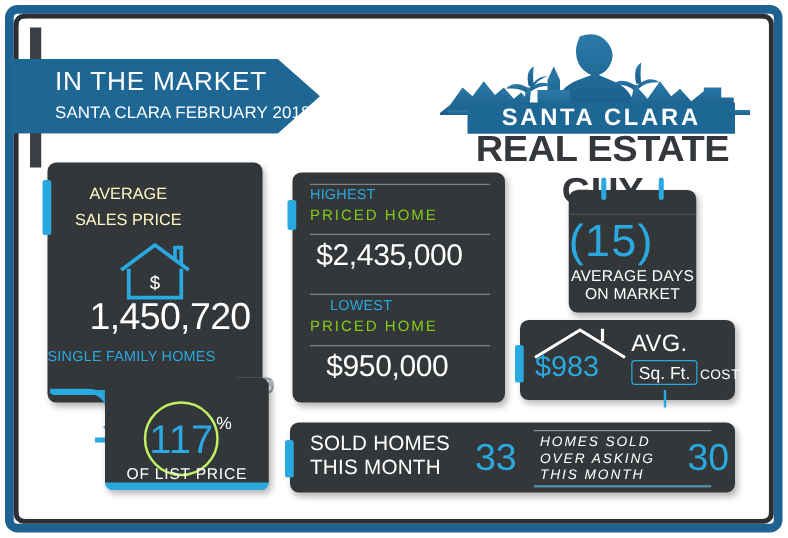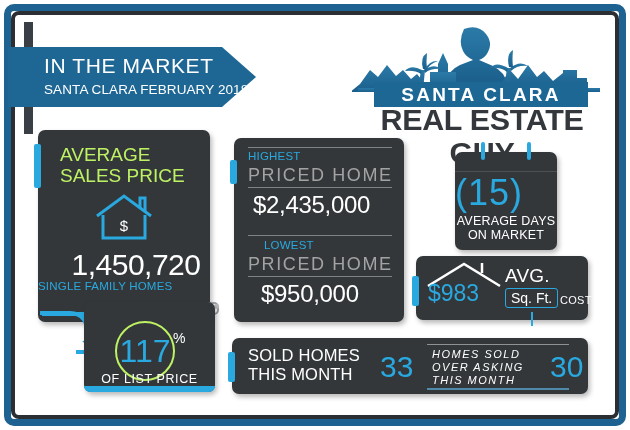--- a/index.html
+++ b/index.html
@@ -35,23 +35,23 @@
     transform:scaleX(1.05);transform-origin:center;}
 
   
   .card{position:absolute;background:#333739;border-radius:7px;
     box-shadow:2px 3px 5px rgba(0,0,0,.28);}
   .acc-left{position:absolute;width:7px;border-radius:2px;background:#29a9e0;}
   .acc-bot{position:absolute;height:6px;background:#29a9e0;}
 
   
   #avg-card{left:38px;top:130px;width:172px;height:192px;}
-  .avg-title{position:absolute;left:22px;top:14px;color:#bef264;font-size:19px;line-height:21px;}
+  .avg-title{position:absolute;left:22px;top:14px;color:#fef9c3;font-size:13px;line-height:21px;text-align:center;}
   .house-wrap{position:absolute;left:0;top:62px;width:172px;display:flex;justify-content:center;}
-  .avg-num{position:absolute;left:0;top:118px;width:196px;text-align:center;
+  .avg-num{position:absolute;left:0;top:107px;width:196px;text-align:center;
     color:#ffffff;font-size:30px;letter-spacing:-0.5px;}
   .avg-cap{position:absolute;left:0;top:150px;width:172px;
     color:#29a9e0;font-size:11.5px;letter-spacing:.2px;}
 
   
   #sell-card{left:84px;top:302px;width:131px;height:90px;}
   .sell-at{position:absolute;left:13px;top:5px;color:#29a9e0;font-size:13px;letter-spacing:.2px;}
   .circ{position:absolute;left:31px;top:19px;width:56px;height:56px;border:2px solid #bef264;
     border-radius:50%;display:flex;align-items:center;justify-content:center;
     color:#29a9e0;font-size:32px;}
@@ -63,21 +63,21 @@
   .connector{position:absolute;left:30px;top:295px;width:90px;height:70px;}
   .keypill{position:absolute;left:185px;top:302px;width:30px;height:9px;
     border:2px solid #9a9ea1;border-radius:5px;}
   .keypill-dot{position:absolute;left:214px;top:304px;width:5px;height:5px;
     background:#b9bcbe;border-radius:50%;}
 
   
   #price-card{left:234px;top:138px;width:170px;height:184px;}
   .p-rule{position:absolute;height:1px;background:#7e8387;}
   .p-small{position:absolute;color:#29a9e0;font-size:11.5px;letter-spacing:.2px;}
-  .p-big-lbl{position:absolute;color:#a3a3a3;font-size:18px;letter-spacing:1.6px;}
+  .p-big-lbl{position:absolute;color:#84cc16;font-size:12px;letter-spacing:1.6px;}
   .p-val{position:absolute;color:#ffffff;font-size:24px;letter-spacing:-0.3px;}
 
   
   #days-card{left:455px;top:152px;width:102px;height:98px;}
   .cal-ring{position:absolute;top:-10px;width:4px;height:18px;background:#29a9e0;border-radius:2px;}
   .cal-rule{position:absolute;left:0;top:19px;width:102px;height:1px;background:#4c5053;}
   .days-num{position:absolute;left:0;top:20px;width:102px;text-align:left;
     color:#29a9e0;font-size:36px;letter-spacing:1px;}
   .days-cap{position:absolute;left:0;top:62px;width:102px;text-align:center;
     color:#ffffff;font-size:12.5px;line-height:14px;letter-spacing:.2px;}

